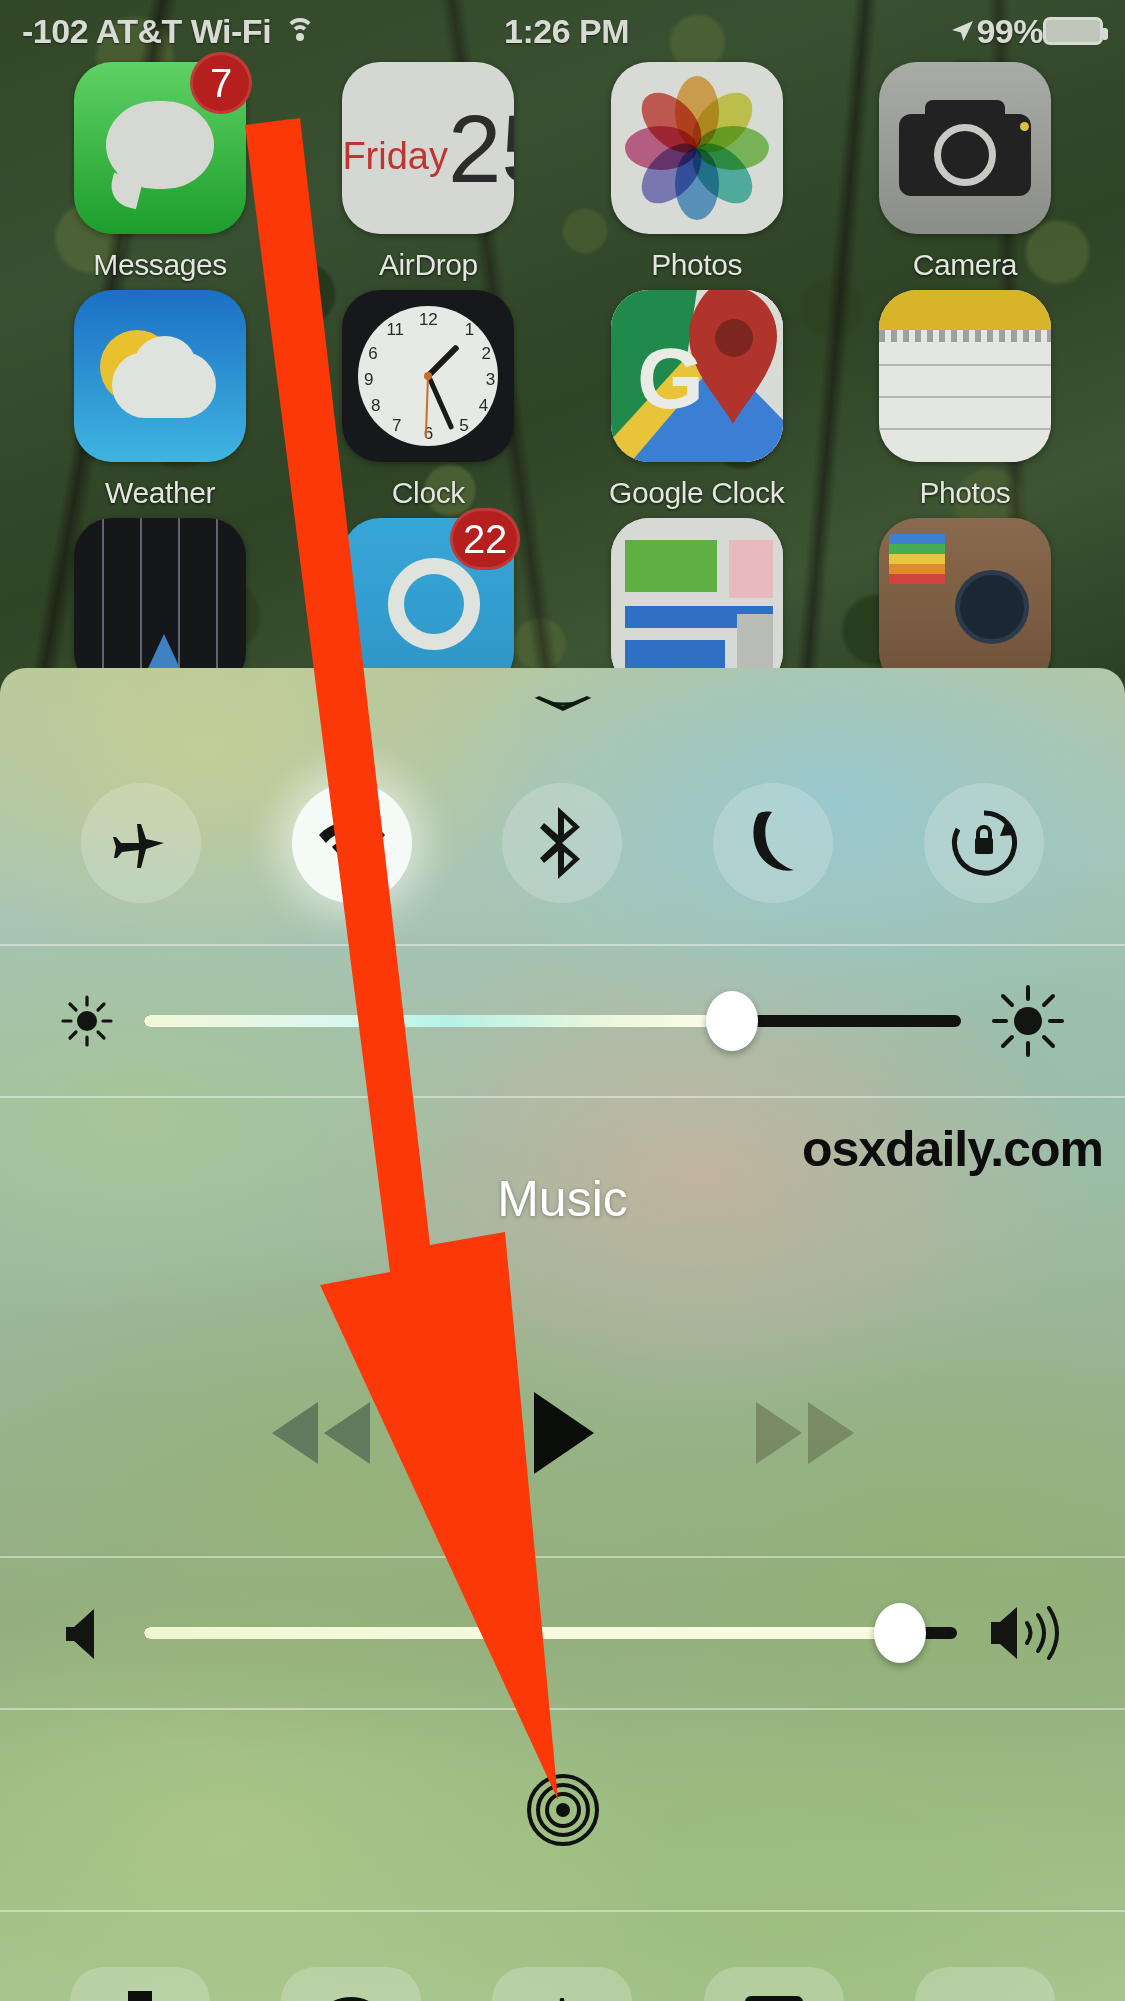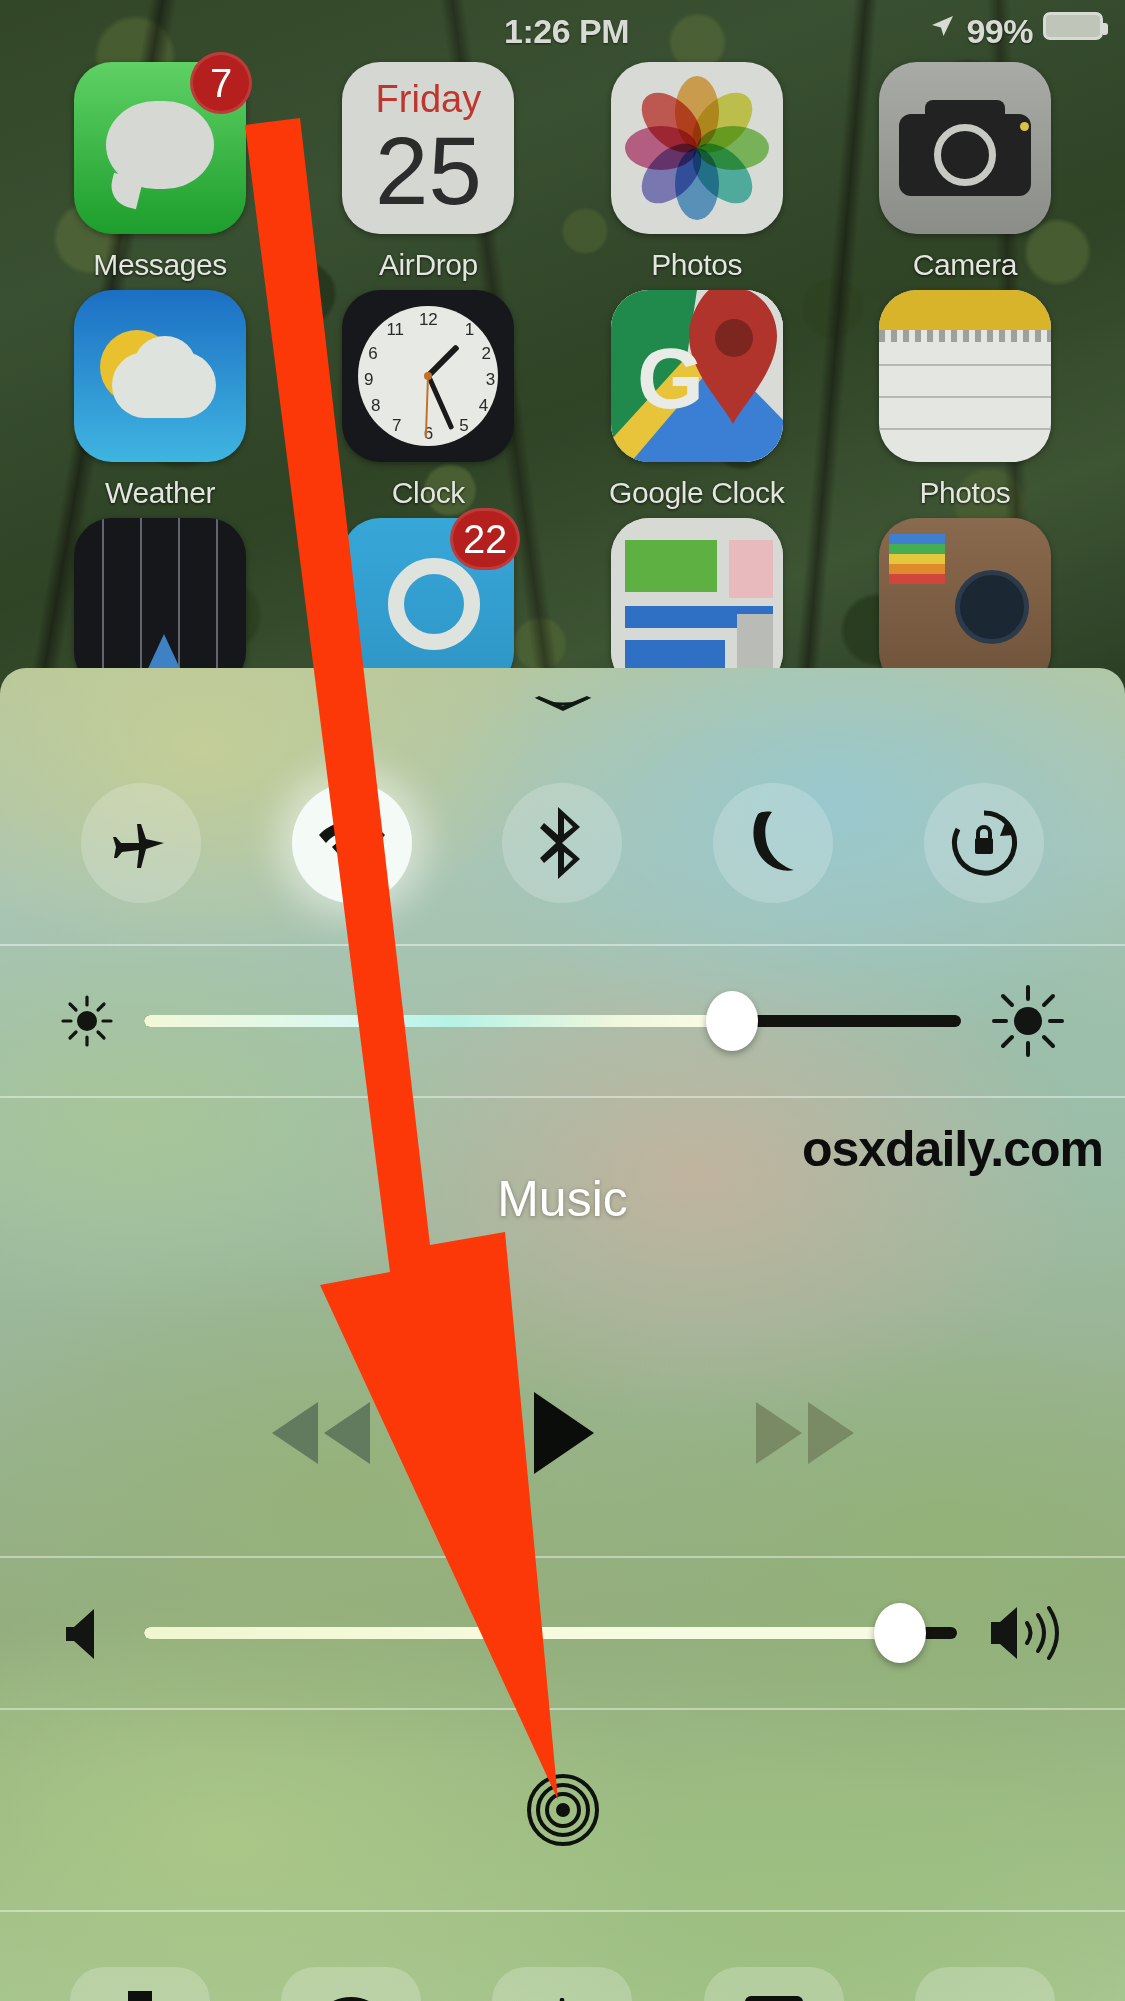--- a/index.html
+++ b/index.html
@@ -42,21 +42,21 @@
   
   #statusbar{
     position:absolute; left:0; top:0; width:1125px; height:62px;
     display:flex; align-items:center; color:#d8dbd4;
     font-size:34px; font-weight:bold; letter-spacing:-0.5px;
     text-shadow:0 1px 2px rgba(0,0,0,.55);
     z-index:5;
   }
   .sb-left{ display:flex; align-items:center; gap:12px; padding-left:22px; }
   .sb-center{ position:absolute; left:8px; right:0; text-align:center; }
-  .sb-right{ margin-left:auto; display:flex; align-items:flex-start; gap:10px; padding-right:22px; }
+  .sb-right{ margin-left:auto; display:flex; align-items:center; padding-right:22px; }
   .wifi-glyph{ display:inline-block; width:34px; height:26px; position:relative; }
   .wifi-glyph i{ position:absolute; left:50%; transform:translateX(-50%);
      border:4px solid #d8dbd4; border-bottom-color:transparent;
      border-left-color:transparent; border-right-color:transparent; border-radius:50%; }
   .wifi-glyph i:nth-child(1){ width:30px;height:30px; top:0; }
   .wifi-glyph i:nth-child(2){ width:18px;height:18px; top:7px; }
   .wifi-glyph i:nth-child(3){ width:7px;height:7px; top:15px; border-bottom-color:#d8dbd4;
      border-left-color:#d8dbd4; border-right-color:#d8dbd4; background:#d8dbd4; }
   .batt{ width:60px; height:28px; border:3px solid #d8dbd4; border-radius:7px; position:relative;
      background:rgba(216,219,212,.85); }
@@ -76,21 +76,21 @@
      align-items:center; justify-content:center; border:3px solid rgba(255,255,255,.12);
      z-index:3; padding:0 10px; }
   .app-wrap{ position:relative; }
 
   
   .ic-messages{ background:linear-gradient(180deg,#5fd165 0%,#1d9e2c 100%); }
   .ic-messages .bubble{ position:absolute; left:50%; top:48%; transform:translate(-50%,-50%);
      width:108px; height:88px; background:#d6d9d3; border-radius:50%/54%; }
   .ic-messages .tail{ position:absolute; left:36px; bottom:28px; width:30px;height:30px;
      background:#d6d9d3; border-radius:0 0 0 22px; transform:rotate(14deg); }
-  .ic-cal{ background:#d5d8d2; display:flex; flex-direction:column; align-items:center; }
+  .ic-cal{ background:#d5d8d2; display:flex; flex-direction:row; align-items:center; }
   .ic-cal .d{ color:#c0352e; font-size:38px; margin-top:16px; font-weight:400; }
   .ic-cal .n{ color:#2c2c2c; font-size:96px; line-height:96px; margin-top:2px; font-weight:300; }
   .ic-photos{ background:#d8dbd5; }
   .ic-photos .pet{ position:absolute; left:50%; top:50%; width:44px; height:72px; border-radius:50%;
      transform-origin:50% 100%; opacity:.78; mix-blend-mode:multiply; }
   .ic-camera{ background:linear-gradient(180deg,#a9aca6 0%,#8b8e88 100%); }
   .ic-camera .body{ position:absolute; left:20px; top:52px; width:132px; height:82px;
      background:#222; border-radius:12px; }
   .ic-camera .top{ position:absolute; left:46px; top:38px; width:80px;height:22px;
      background:#222; border-radius:8px 8px 0 0; }
@@ -198,20 +198,28 @@
   
   #arrow{ position:absolute; left:0; top:0; width:1125px; height:2001px; z-index:40; pointer-events:none; }
 </style>
 </head>
 <body>
 
 <div id="home">
   <div id="wallpaper"></div>
 
   <div id="statusbar">
+    <div class="sb-left">
+      <span>-102 AT&amp;T Wi-Fi</span>
+      <span class="wifi-glyph">
+          <i></i>
+          <i></i>
+          <i></i>
+        </span>
+    </div>
     <div class="sb-center">1:26 PM</div>
     <div class="sb-right">
       <svg width="28" height="28" viewBox="0 0 28 28">
         <path d="M25 4 L4 13 L13 15.5 L15.5 24 Z" fill="#d8dbd4"></path>
       </svg>
       <span>99%</span>
       <span class="batt"></span>
     </div>
   </div>
 

